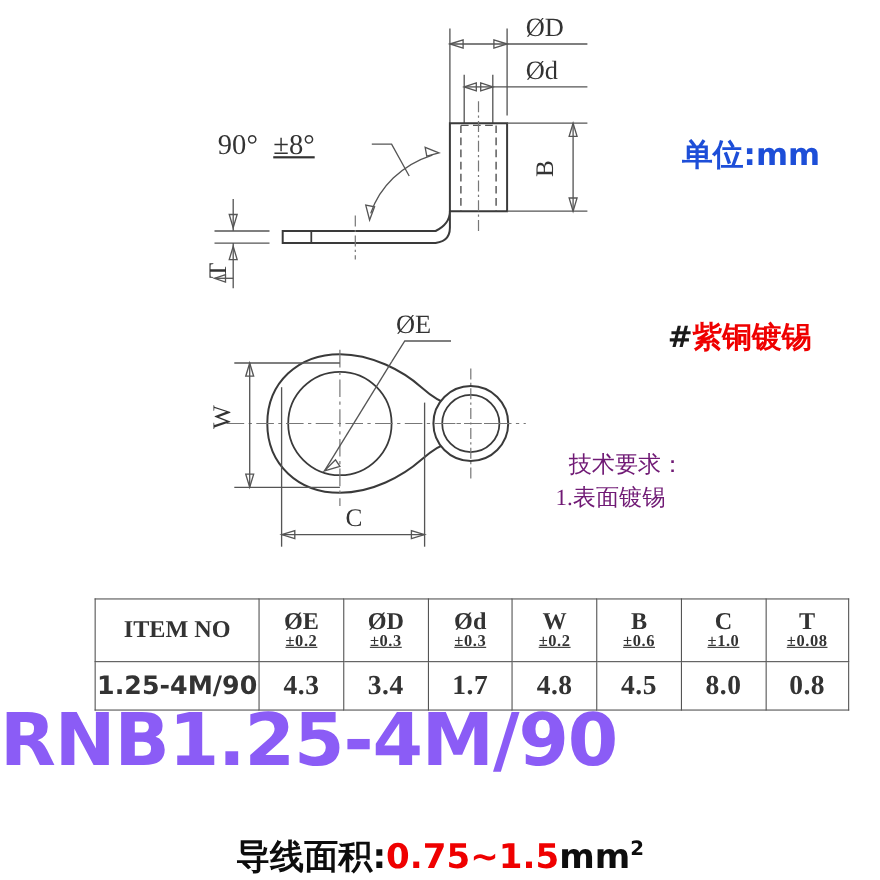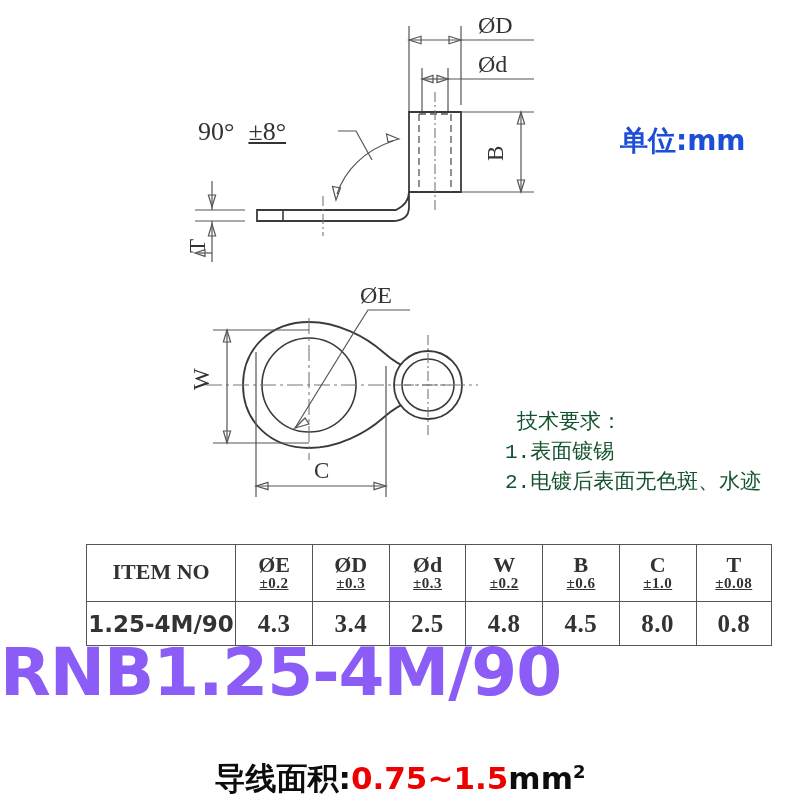--- a/index.html
+++ b/index.html
@@ -49,23 +49,23 @@
     font-size: 27px;
     font-weight: 700;
     white-space: nowrap;
   }
   .material-note .hash { color: #1a1a1a; }
   .material-note .redtxt { color: #ef0000; }
 
   .tech-block {
     left: 505px;
     top: 408px;
-    font-family: Liberation Mono, monospace;
+    font-family: Liberation Serif, serif;
     font-size: 21px;
-    color: #14532d;
+    color: #701a75;
     line-height: 1.42;
     white-space: nowrap;
   }
   .tech-block .t-head { margin-left: 12px; }
 
   
   .spec-table {
     position: absolute;
     left: 86px;
     top: 544px;
@@ -271,25 +271,27 @@
     <text class="lbl" x="314" y="478">C</text>
   </svg>
 
   <div class="abs" style="left:198px; top:117px; font-size:26px;
        font-family:Liberation Serif, serif; color:#333; white-space:nowrap;">
     <span>90°</span><span style="display:inline-block;width:14px;"></span><span style="text-decoration:underline; text-underline-offset:2px;">±8°</span>
   </div>
 
   <div class="abs unit-note">单位:mm</div>
 
+  <div class="abs material-note">
+    <span class="hash">#</span><span class="redtxt">紫铜镀锡</span>
+  </div>
 
   <div class="abs tech-block">
     <div class="t-head">技术要求：</div>
     <div>1.表面镀锡</div>
-    <div>2.电镀后表面无色斑、水迹</div>
   </div>
 
   <table class="spec-table">
     <tbody>
         <tr class="head">
       <td class="c0">
         <span class="sym">ITEM NO</span>
       </td>
       <td class="cn">
         <span class="sym">ØE</span>
@@ -317,21 +319,21 @@
       </td>
       <td class="cn-last">
         <span class="sym">T</span>
         <span class="tol">±0.08</span>
       </td>
     </tr>
     <tr class="body">
       <td class="c0">1.25-4M/90</td>
       <td class="cn">4.3</td>
       <td class="cn">3.4</td>
-      <td class="cn">2.5</td>
+      <td class="cn">1.7</td>
       <td class="cn">4.8</td>
       <td class="cn">4.5</td>
       <td class="cn">8.0</td>
       <td class="cn-last">0.8</td>
     </tr>
   </tbody>
     </table>
 
   <div class="main-title">RNB1.25-4M/90</div>
 

